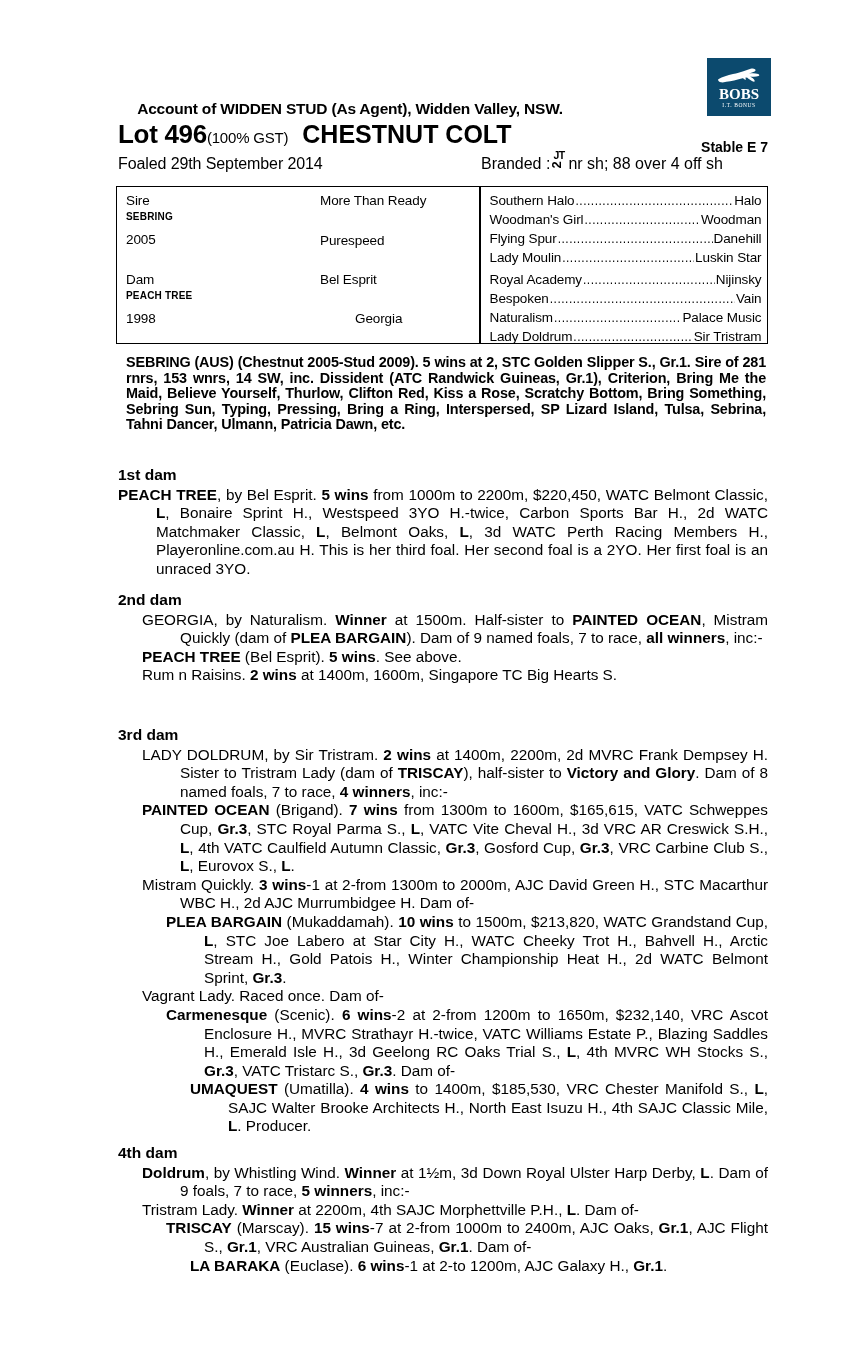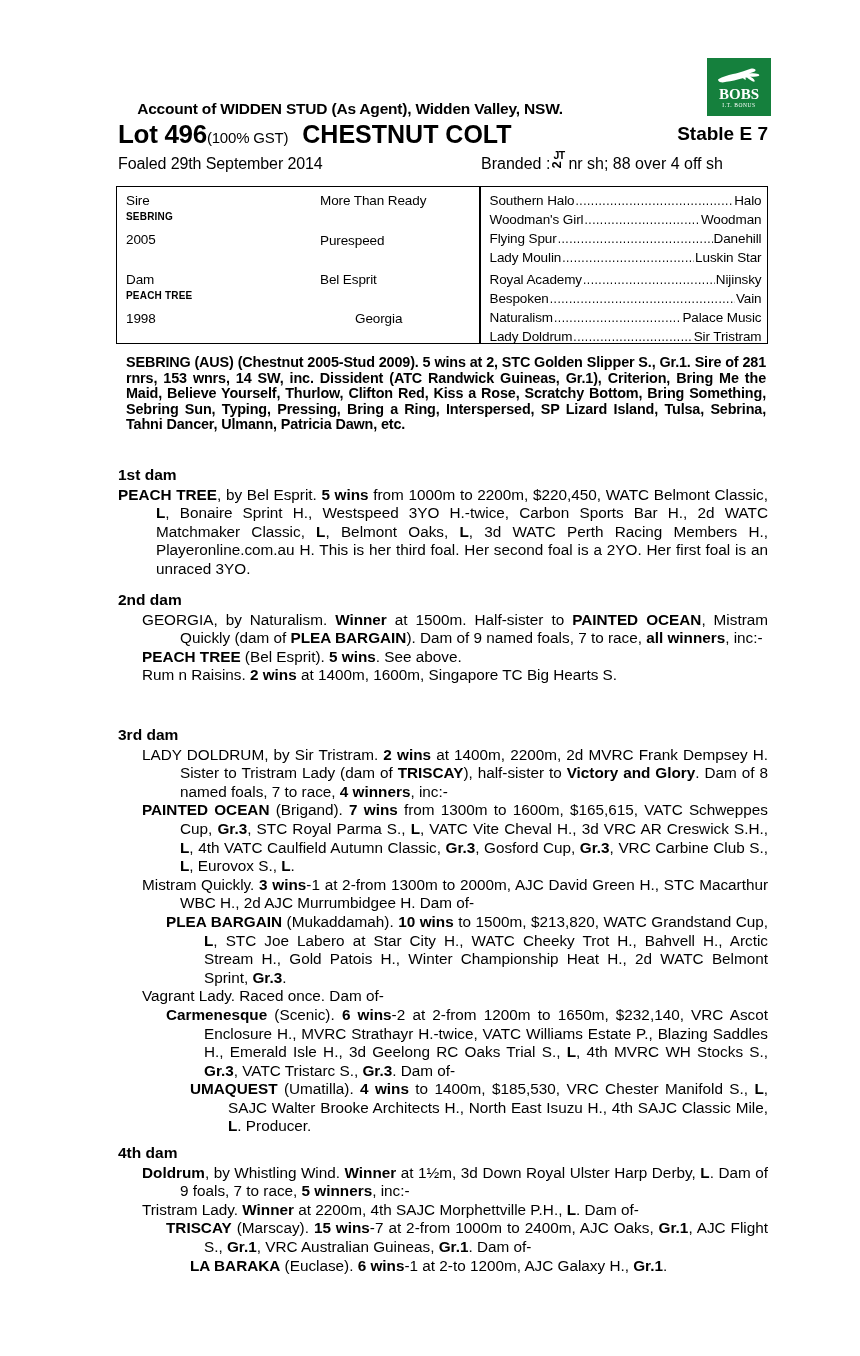--- a/index.html
+++ b/index.html
@@ -23,21 +23,21 @@
     height: 1356px;
   }
 
   
   .logo-box {
     position: absolute;
     left: 707px;
     top: 58px;
     width: 64px;
     height: 58px;
-    background: #15803d;
+    background: #0c4a6e;
     display: flex;
     flex-direction: column;
     align-items: center;
     justify-content: center;
   }
   .logo-horse {
     width: 44px;
     height: 20px;
     display: block;
   }
@@ -88,22 +88,22 @@
   }
   .lot-title {
     font-size: 25px;
     font-weight: bold;
     letter-spacing: 0px;
     margin-left: 14px;
   }
   .lot-stable {
     position: absolute;
     right: 0px;
-    top: 4px;
-    font-size: 19px;
+    top: 20px;
+    font-size: 14px;
     font-weight: bold;
   }
 
   .foaled-row {
     position: absolute;
     left: 118px;
     top: 155px;
     width: 650px;
     font-size: 16px;
   }

